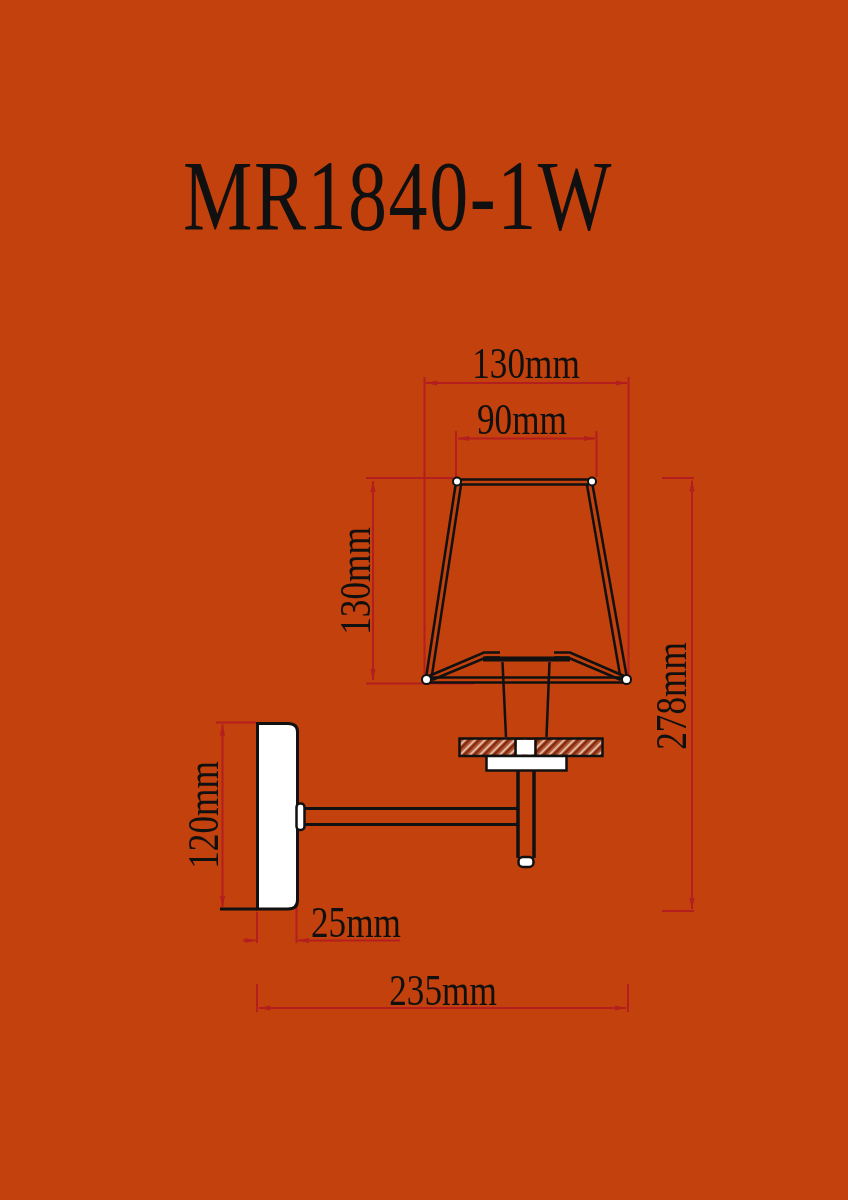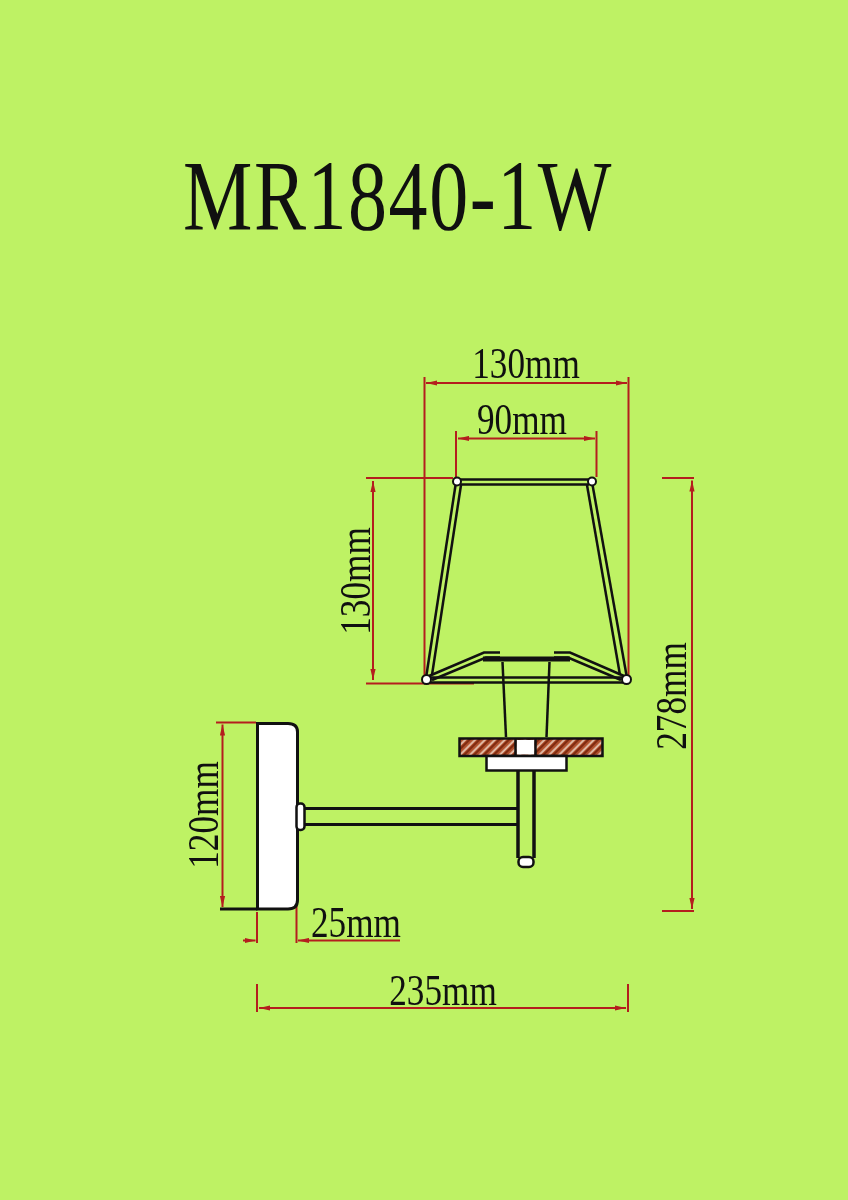--- a/index.html
+++ b/index.html
@@ -1,19 +1,19 @@
 <!DOCTYPE html>
 <html><head>
 <meta charset="utf-8">
 <style>
   html,body{margin:0;padding:0;background:#ffffff;}
   .page{
     position:relative;
     width:848px;height:1200px;
-    background:#bef264;
+    background:#c2410c;
     overflow:hidden;
     font-family:"Liberation Serif","DejaVu Serif",serif;
   }
   .title{
     position:absolute;
     left:183px;top:146px;
     font-size:100px;line-height:1;
     letter-spacing:2px;
     color:#101010;
     white-space:nowrap;

